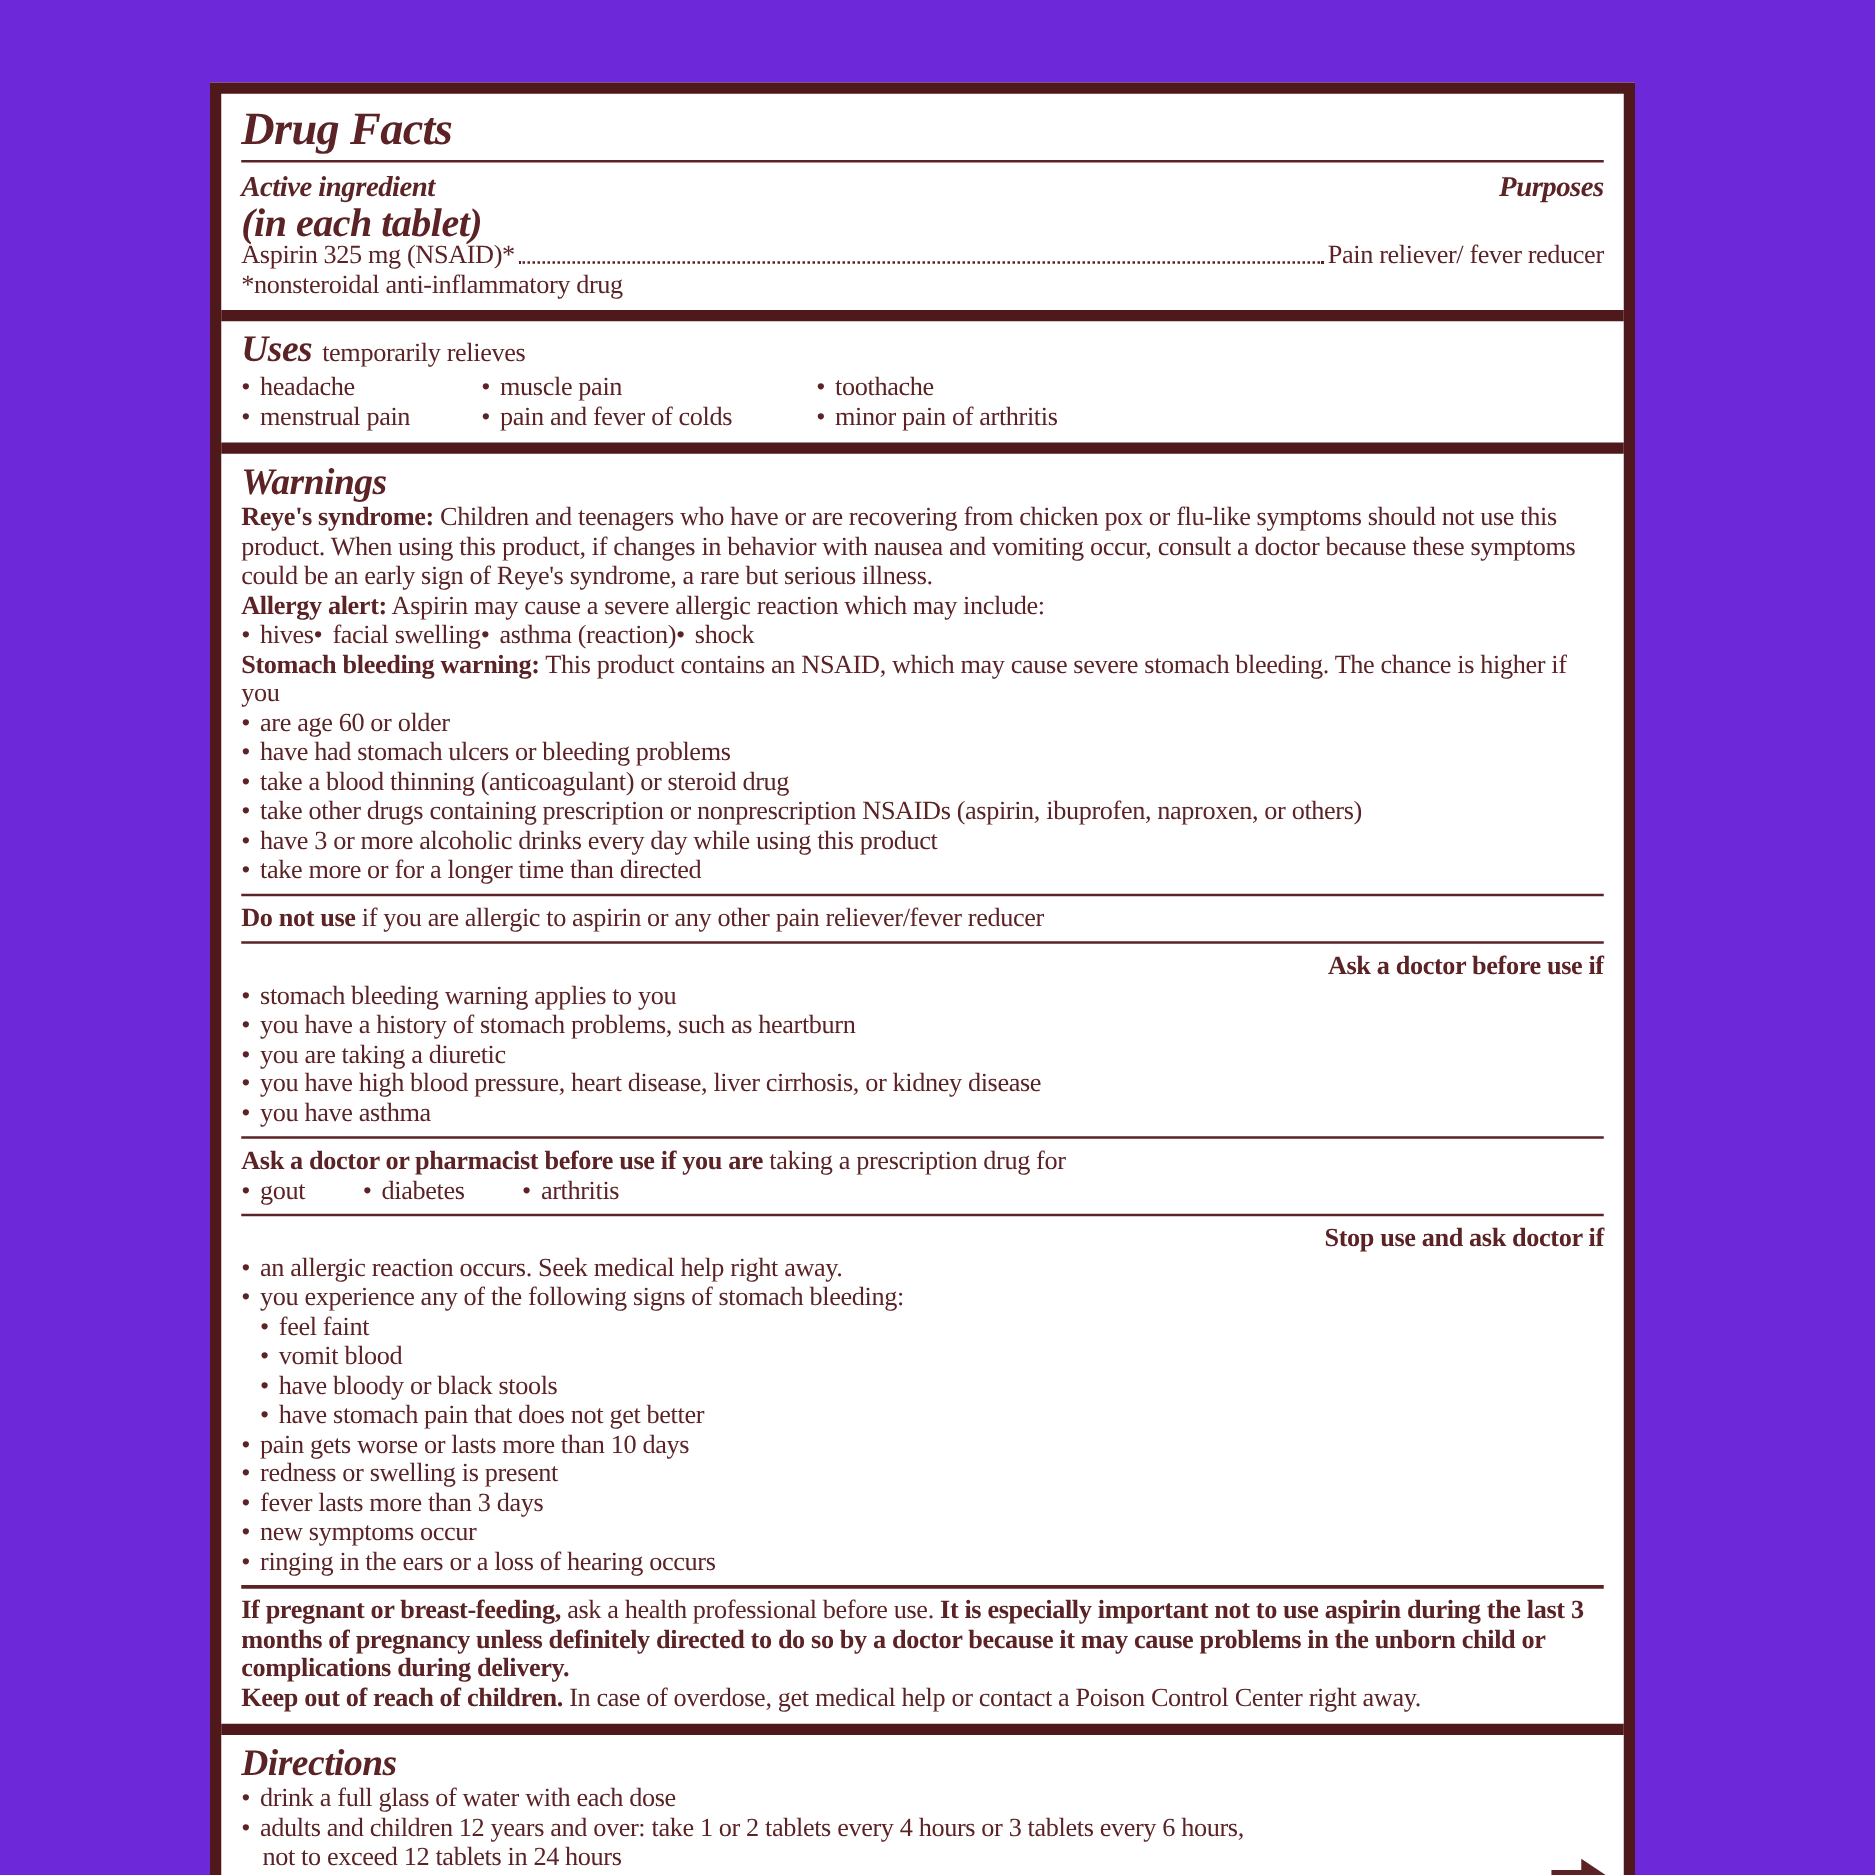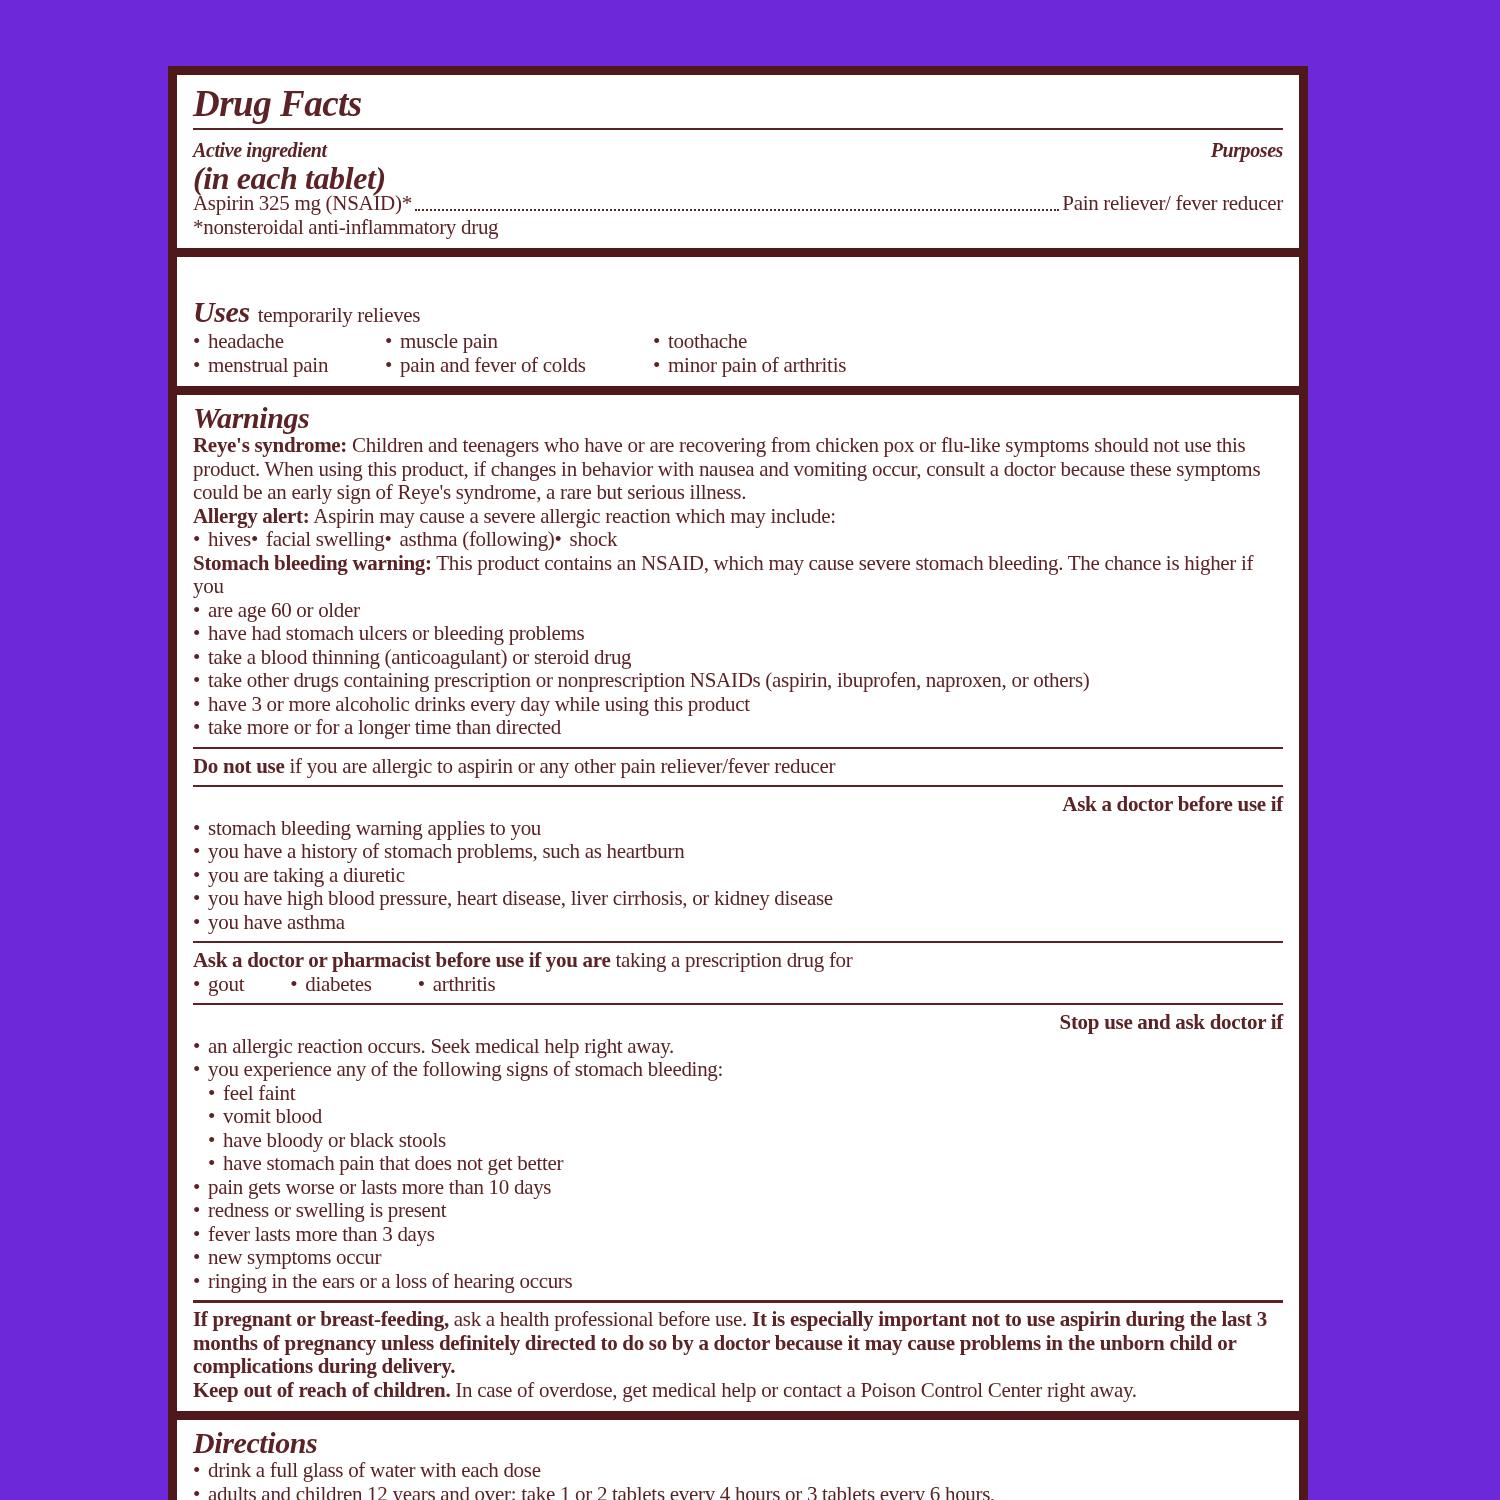--- a/index.html
+++ b/index.html
@@ -10,26 +10,26 @@
   html,body{margin:0;padding:0;background:#fff;}
   .page{position:relative;width:1500px;height:1500px;background:#6d28d9;overflow:hidden;
         font-family:Liberation Serif, serif;color:var(--ink);}
   .paper{position:absolute;left:140px;top:66px;width:1196px;}
   .label{box-sizing:border-box;margin:0 auto;width:1140px;border:9px solid var(--rule);background:#fff;}
   .section{padding:6px 16px 9px;font-size:21px;line-height:23.5px;letter-spacing:-0.3px;}
   .bar{height:9px;background:var(--rule);}
   .df-title{margin:2px 0 0;font-size:37px;line-height:42px;font-weight:700;font-style:italic;letter-spacing:-0.5px;}
   .title-rule{border:none;border-top:2px solid var(--ink);margin:3px 0 6px;}
   .ai-row{display:flex;justify-content:space-between;align-items:flex-end;
-          font-size:20px;line-height:28px;font-weight:700;font-style:italic;letter-spacing:-0.4px;}
+          font-size:23px;line-height:28px;font-weight:700;font-style:italic;letter-spacing:-0.4px;}
   .ai-sub{font-size:32px;line-height:28px;font-weight:700;font-style:italic;letter-spacing:-0.4px;}
   .dotted-row{display:flex;align-items:flex-end;}
   .leader{flex:1;border-bottom:2px dotted var(--ink);margin:0 3px 5px;min-width:40px;}
   .sec-head{font-size:30px;line-height:33px;font-weight:700;font-style:italic;letter-spacing:-0.4px;}
-  .inline-head{display:flex;align-items:baseline;gap:8px;margin-bottom:2px;margin-top:32px;}
+  .inline-head{display:flex;align-items:baseline;gap:8px;margin-bottom:2px;}
   .b{font-weight:700;text-align:right;}
   .uses-grid{display:grid;grid-template-columns:192px 268px 1fr;}
   .bullet{display:flex;}
   .bullet::before{content:"•";margin-right:8px;flex:0 0 auto;}
   .inline-bullets{display:flex;flex-wrap:wrap;}
   .sub-bullets{padding-left:15px;column-gap:58px;flex-direction:column;}
   .cont-line{padding-left:17px;}
   hr.thin{border:none;border-top:2px solid var(--ink);margin:7px 0 6px;}
   hr.thick{border:none;border-top:3px solid var(--ink);margin:7px 0 5px;}
   .directions{position:relative;}
@@ -84,21 +84,21 @@
 
       <div class="section">
         <div class="sec-head">Warnings</div>
 
         <div><span class="b">Reye's syndrome:</span><span> Children and teenagers who have or are recovering from chicken pox or flu-like symptoms should not use this product. When using this product, if changes in behavior with nausea and vomiting occur, consult a doctor because these symptoms could be an early sign of Reye's syndrome, a rare but serious illness.</span></div>
 
         <div><span class="b">Allergy alert:</span><span> Aspirin may cause a severe allergic reaction which may include:</span></div>
         <div class="inline-bullets">
           <div class="bullet">hives</div>
           <div class="bullet">facial swelling</div>
-          <div class="bullet">asthma (following)</div>
+          <div class="bullet">asthma (reaction)</div>
           <div class="bullet">shock</div>
         </div>
 
         <div><span class="b">Stomach bleeding warning:</span><span> This product contains an NSAID, which may cause severe stomach bleeding. The chance is higher if you</span></div>
         <div>
           <div class="bullet">are age 60 or older</div>
           <div class="bullet">have had stomach ulcers or bleeding problems</div>
           <div class="bullet">take a blood thinning (anticoagulant) or steroid drug</div>
           <div class="bullet">take other drugs containing prescription or nonprescription NSAIDs (aspirin, ibuprofen, naproxen, or others)</div>
           <div class="bullet">have 3 or more alcoholic drinks every day while using this product</div>

